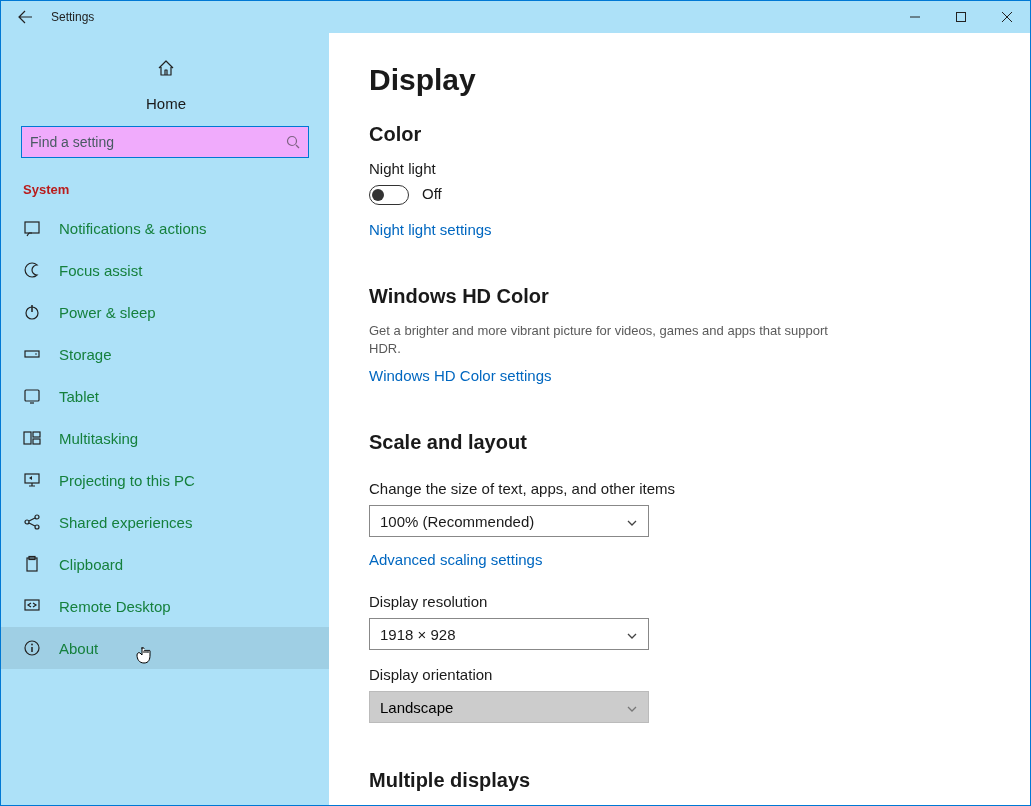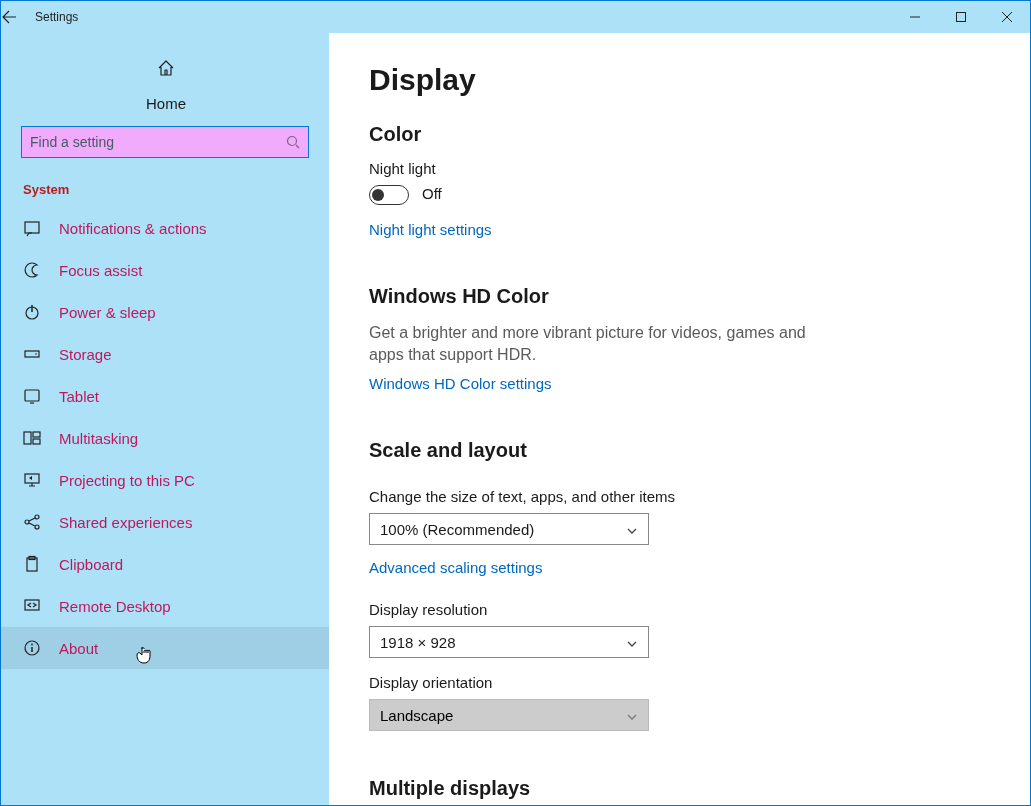--- a/index.html
+++ b/index.html
@@ -6,21 +6,21 @@
   html, body { width: 1031px; height: 806px; overflow: hidden; }
   .window {
     width: 1031px; height: 806px;
     border: 1px solid #0078d4;
     display: flex; flex-direction: column;
     background: #fff;
   }
   .titlebar {
     height: 32px; display: flex; align-items: center; justify-content: space-between;
     background: #ade1f8;
-    padding-left: 0;
+    padding-left: 16px;
   }
   .titlebar-left { display: flex; align-items: center; gap: 18px; }
   .back-arrow { width: 16px; height: 16px; display:flex; align-items:center; justify-content:center; cursor:pointer; }
   .window-title { font-size: 12px; color: #222; }
   .win-controls { display: flex; }
   .win-btn { width: 46px; height: 32px; display:flex; align-items:center; justify-content:center; cursor:pointer; }
   .win-btn svg { pointer-events:none; }
   .body { flex:1; display:flex; min-height:0; }
   .sidebar {
     width: 328px; background: #ade1f8; padding: 16px 0 0 0;
@@ -39,40 +39,40 @@
   .search-input::placeholder { color:#4a5a63; }
   .search-icon { width:14px; height:14px; opacity:0.6; }
   .section-label { font-size: 13px; font-weight:600; padding: 6px 20px 10px 22px; color:#b91c1c; }
   .nav-list { display:flex; flex-direction:column; }
   .nav-item {
     display:flex; align-items:center; gap: 18px; padding: 12px 20px 12px 22px;
     cursor:pointer; position:relative;
   }
   .nav-item.hovered { background: rgba(0,0,0,0.08); }
   .nav-icon { width:18px; height:18px; display:flex; align-items:center; justify-content:center; flex-shrink:0; }
-  .nav-label { font-size: 15px; color:#be185d; }
+  .nav-label { font-size: 15px; color:#15803d; }
   .cursor-ptr {
     position:absolute; width:16px; height:20px; pointer-events:none;
   }
 
   .content {
     flex:1; background:#fff; padding: 30px 40px 20px 40px; overflow-y:auto;
   }
   .page-title { font-size: 30px; font-weight:600; color:#1a1a1a; margin-bottom: 26px; }
   .section-h { font-size: 20px; font-weight:600; color:#1a1a1a; margin-bottom: 14px; margin-top: 8px; }
   .field-label { font-size: 15px; color:#1a1a1a; margin-bottom: 8px; }
   .toggle-row { display:flex; align-items:flex-start; gap: 13px; margin-bottom: 16px; }
   .toggle {
     width:40px; height:20px; border:1px solid #333; border-radius:10px; background:#fff;
     display:flex; align-items:center; padding:2px; cursor:pointer;
   }
   .toggle-knob { width:12px; height:12px; border-radius:50%; background:#333; }
   .toggle-state { font-size:15px; color:#1a1a1a; }
   .link { font-size:15px; color:#0067c0; cursor:pointer; display:inline-block; }
-  .desc { font-size:16px; color:#5a5a5a; margin-bottom: 10px; max-width: 460px; line-height:1.35; }
+  .desc { font-size:13px; color:#5a5a5a; margin-bottom: 10px; max-width: 460px; line-height:1.35; }
   .spacer-lg { height: 38px; }
   .spacer-md { height: 24px; }
   .dropdown {
     width: 280px; height: 32px; border:1px solid #888; background:#fff;
     display:flex; align-items:center; justify-content:space-between; padding: 0 10px;
     cursor:pointer; font-size:15px; color:#1a1a1a;
   }
   .dropdown.disabled { background:#ccc; border-color:#bbb; color:#000000; cursor:default;align-items:center; }
   .chev { width:12px; height:12px; }
 </style>

